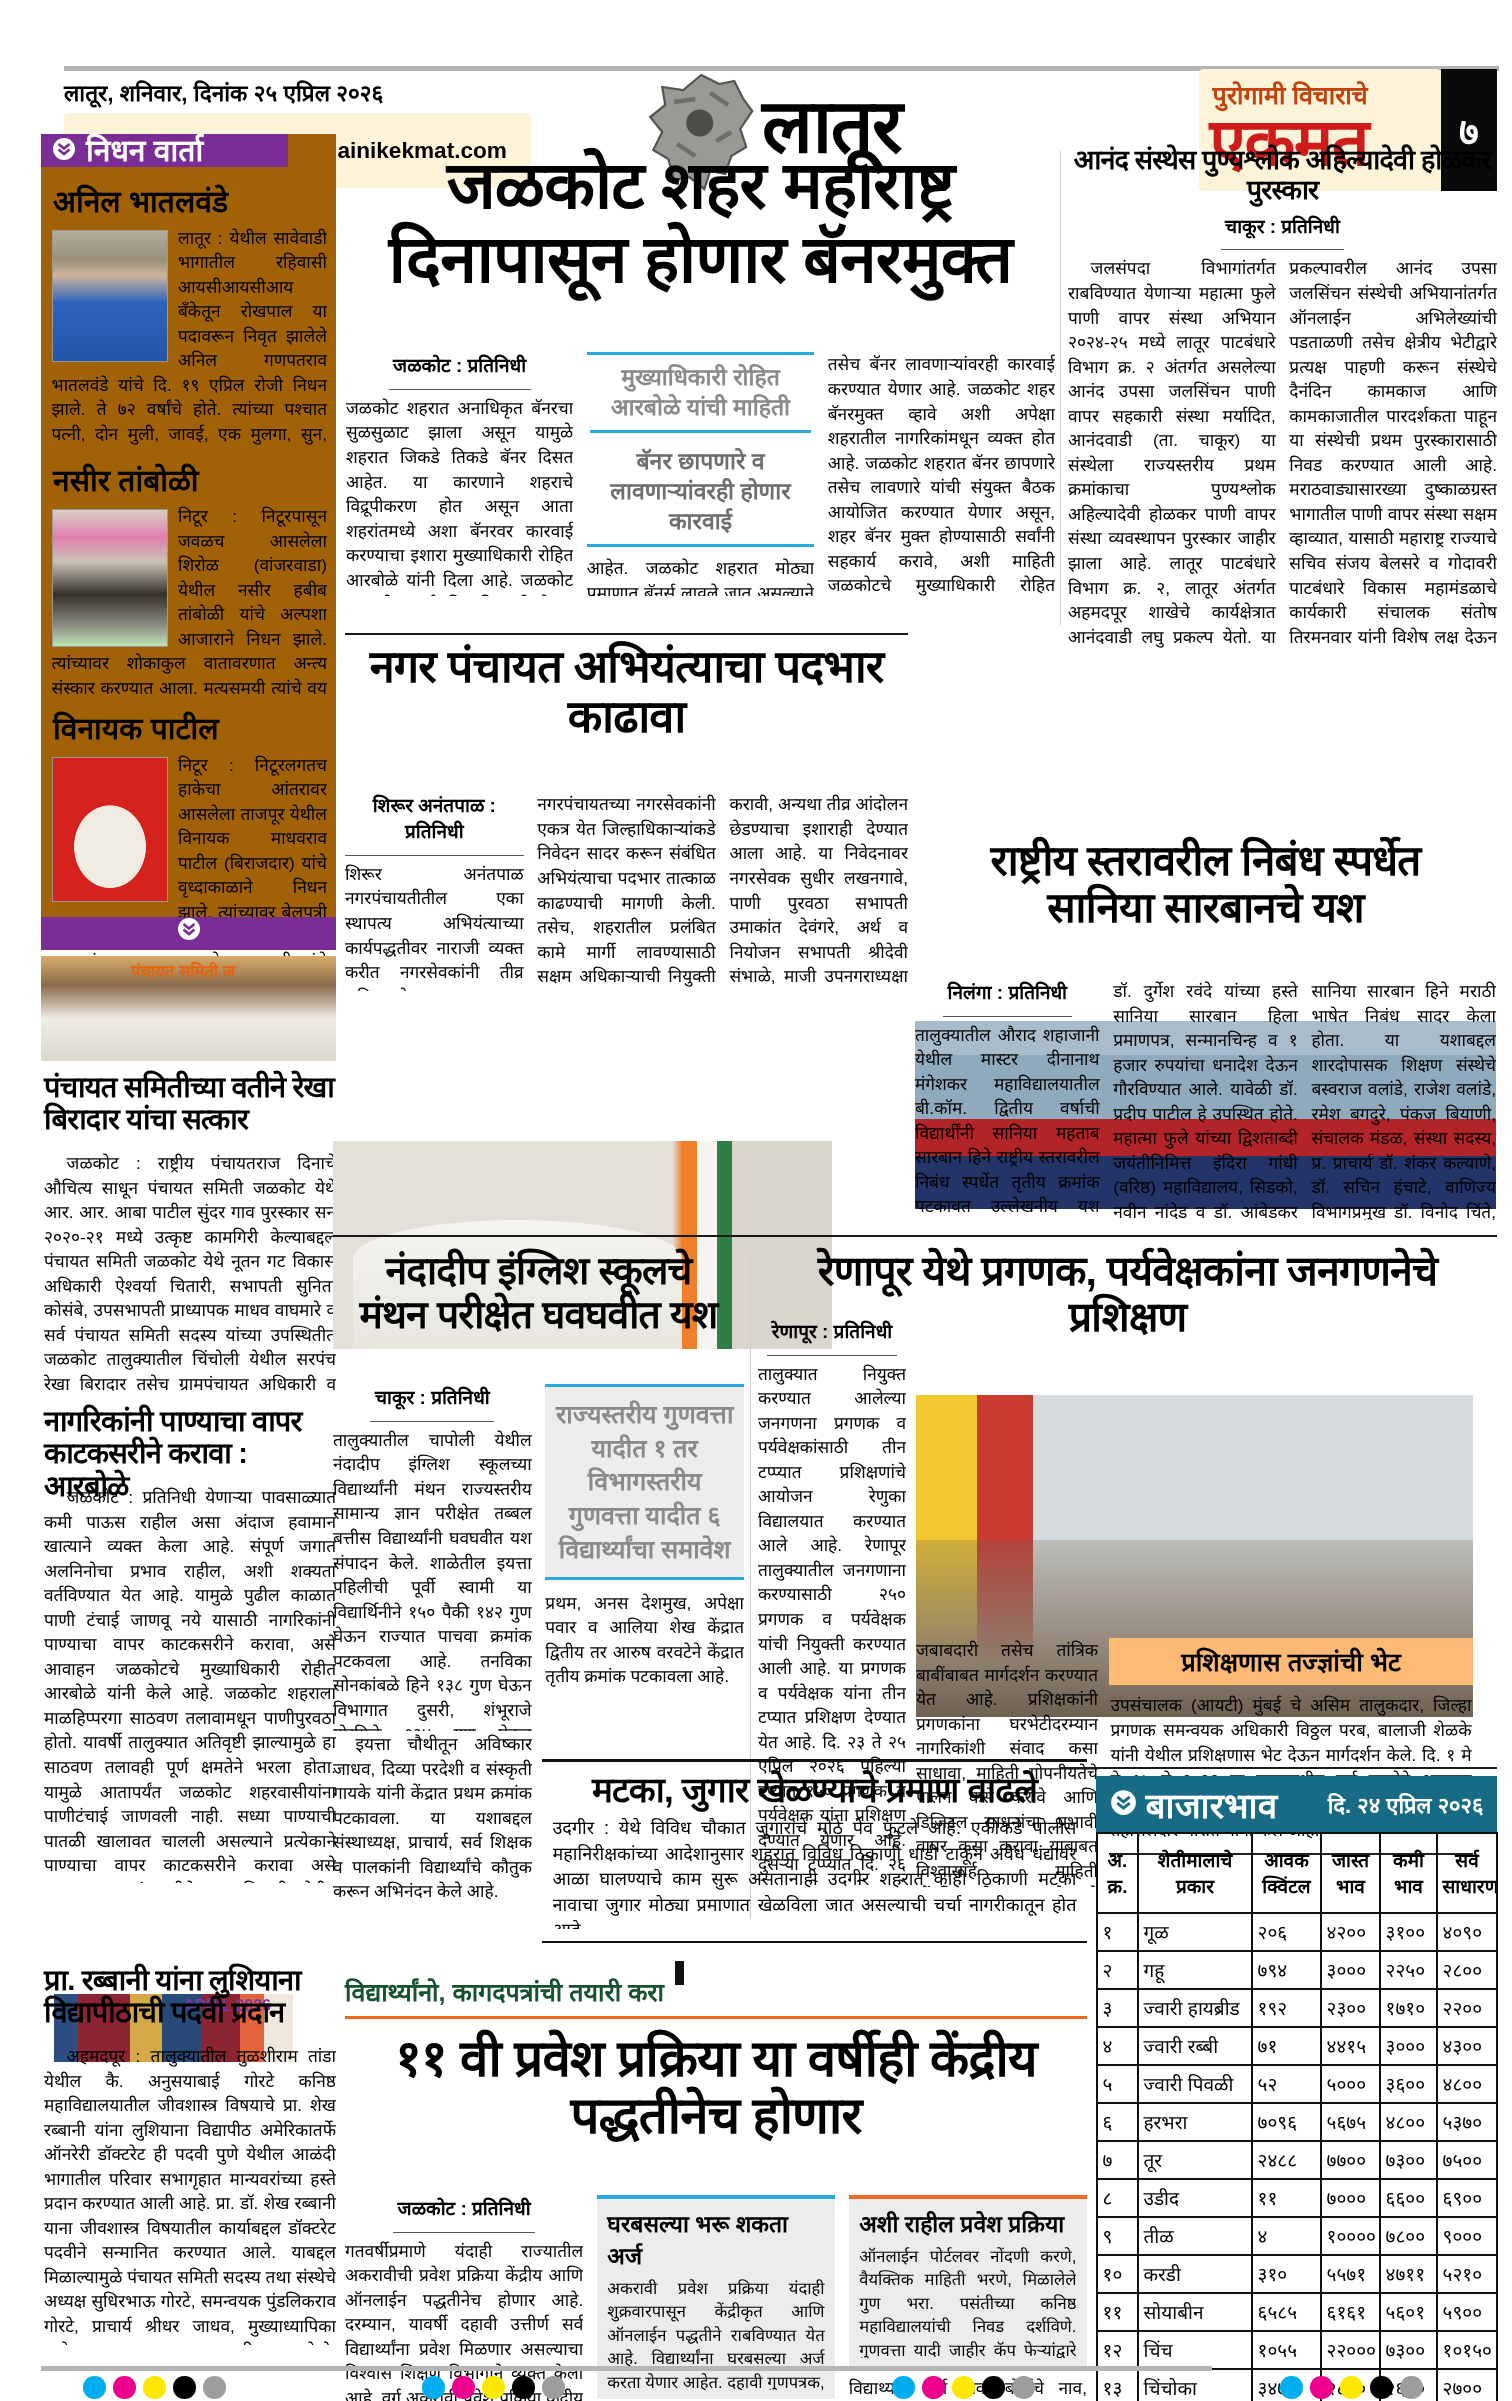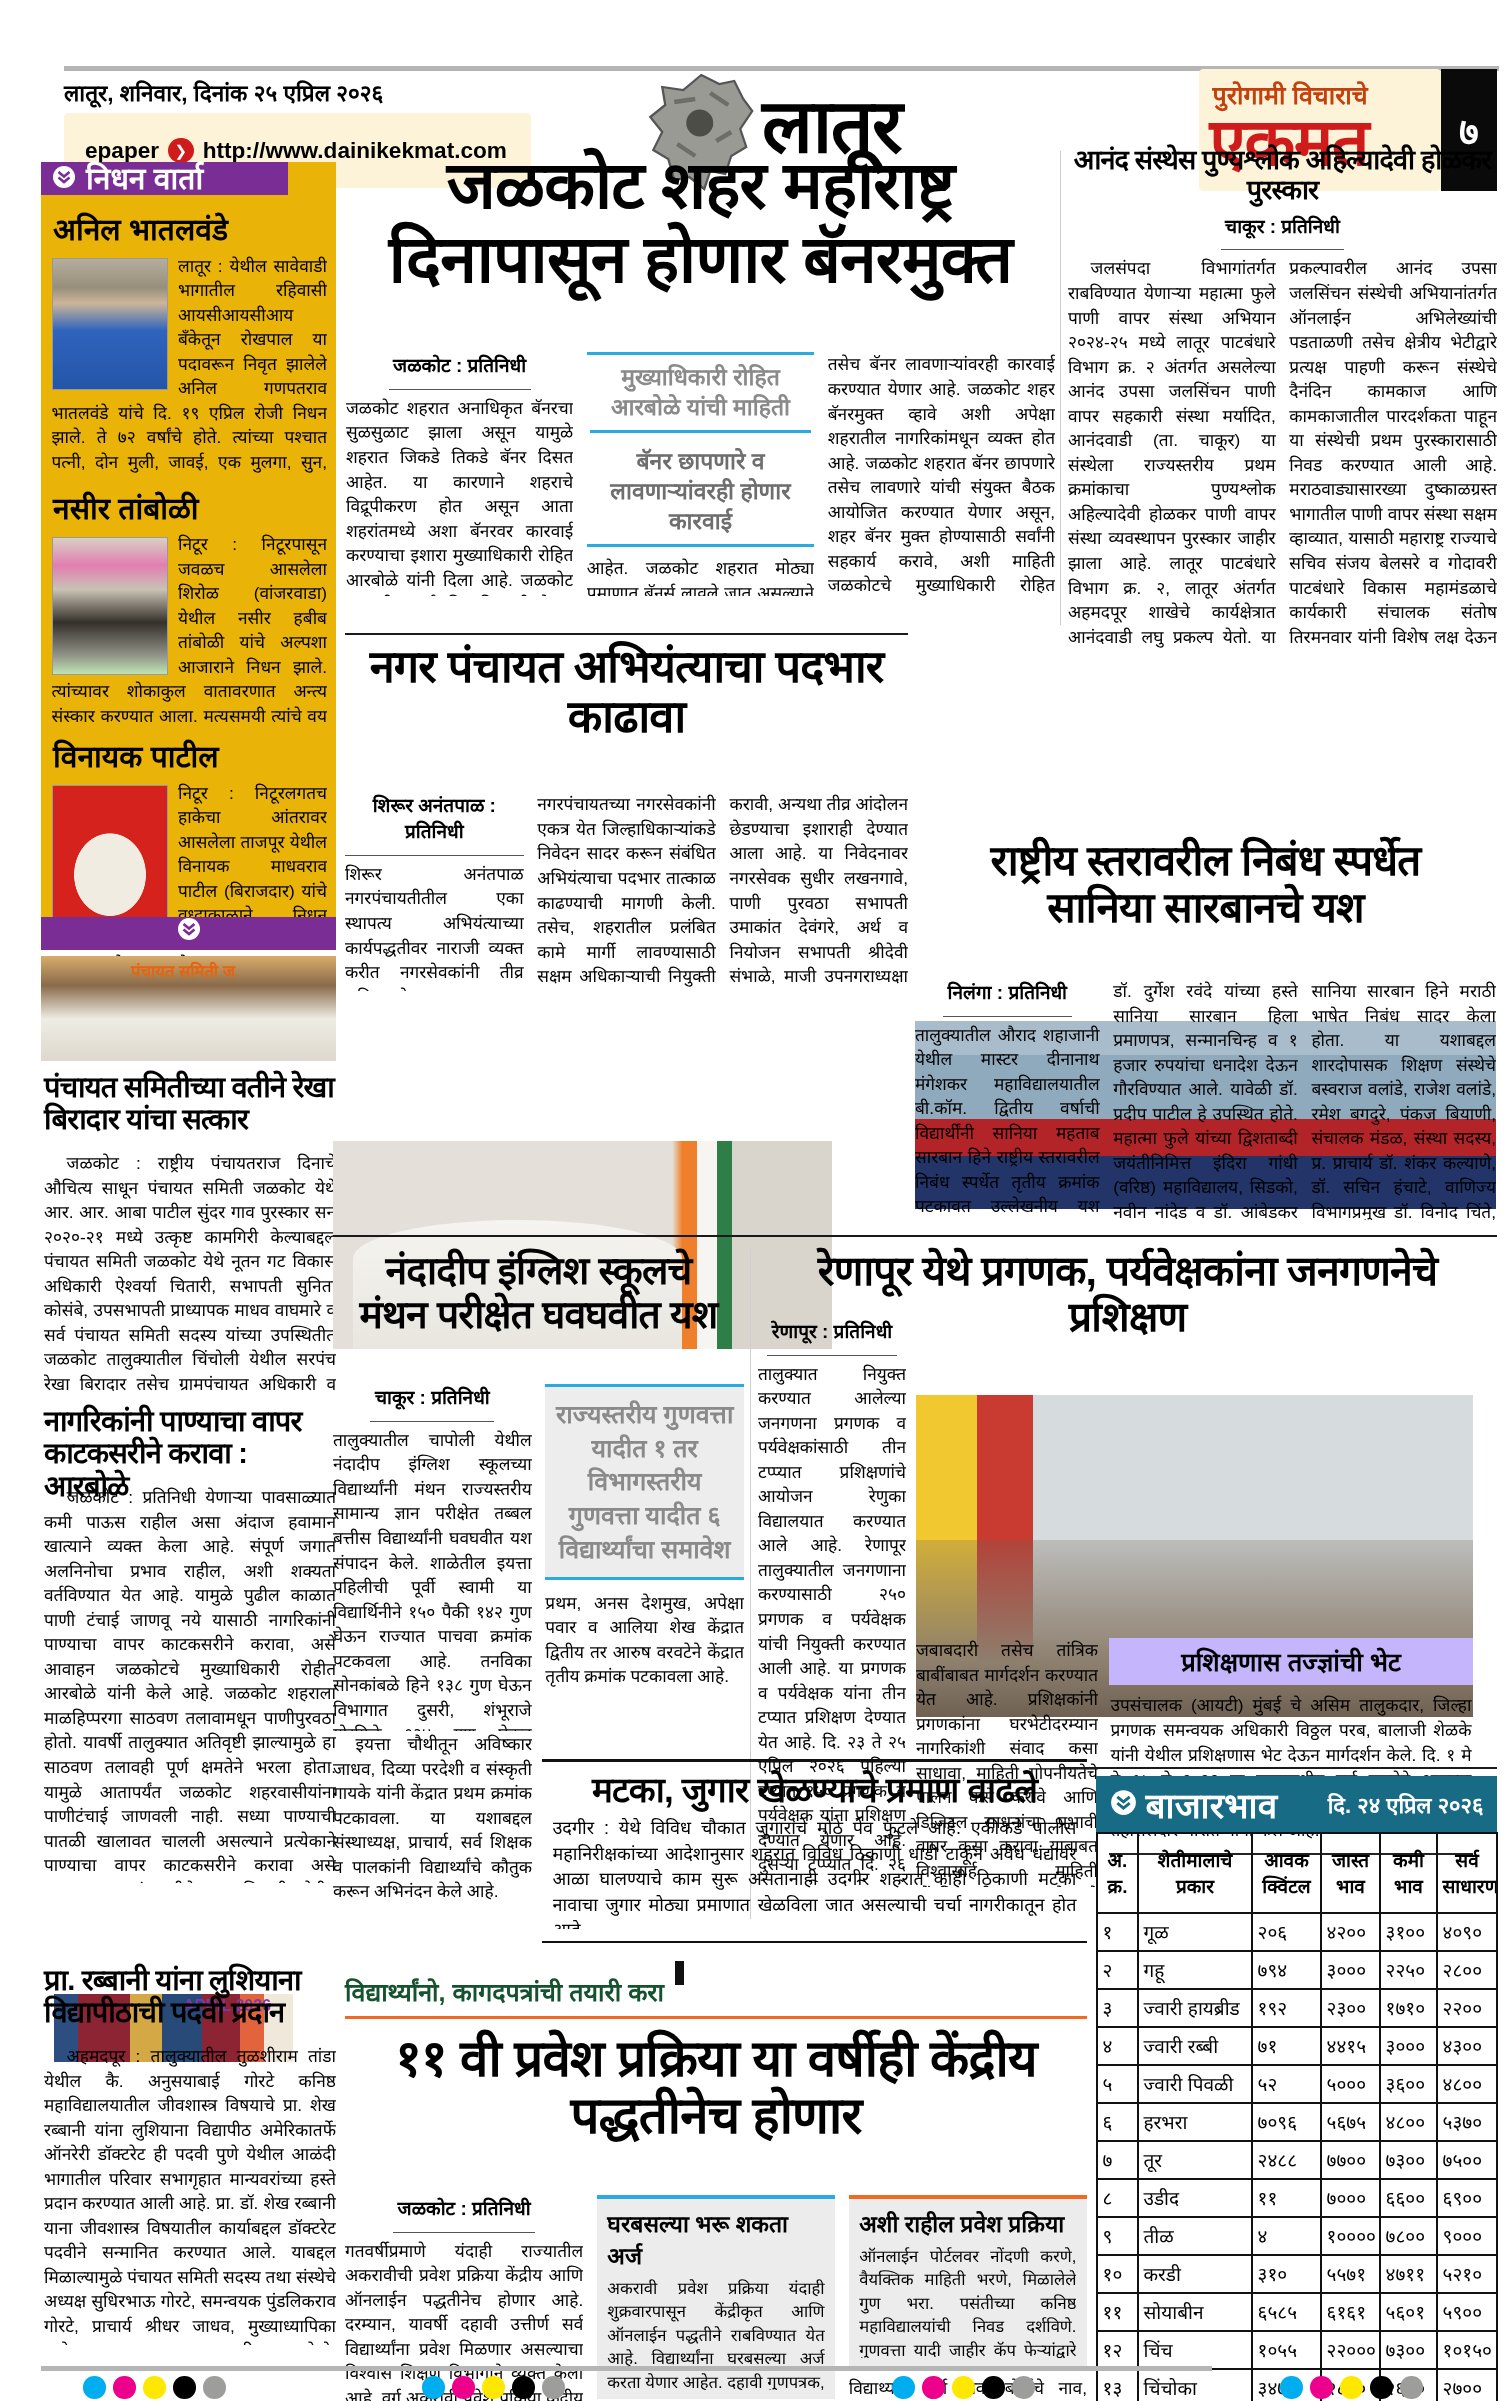--- a/index.html
+++ b/index.html
@@ -35,39 +35,39 @@
   .body .ind{text-indent:22.6px;display:block;}
   .cols{display:flex;gap:13.6px;}
   .col{flex:1;overflow:hidden;margin-top:36px;}
 
   .subbox{border-top:3.8px solid #29aae1;border-bottom:3.8px solid #29aae1;color:#8a8a8a;font-weight:bold;
           text-align:center;font-size:23px;line-height:1.3;padding:7.5px 3px;margin-bottom:9px;}
   .subbox .s2{display:block;color:#6e6e6e;border-top:3px solid #29aae1;margin-top:7.5px;padding-top:14px;}
   .graysub{border-top:3.8px solid #29aae1;border-bottom:3.8px solid #29aae1;background:#ededed;color:#8a8a8a;
            font-weight:bold;text-align:center;font-size:25px;line-height:1.35;padding:10.5px 4.5px;margin-bottom:10.5px;}
 
-  .obit-panel{background:#eab308;padding:0 0 7.5px 0;margin-top:28px;}
+  .obit-panel{background:#a16207;padding:0 0 7.5px 0;}
   .obit-name{font-size:30px;font-weight:bold;margin:18px 9px 7.5px 12px;line-height:1.1;}
   .obit-body{margin:0 9px 4.5px 10.5px;}
   .ph{float:left;margin:4.5px 10.5px 3px 0;border:0.8px solid #999;}
 
   .photo{background:#cfcac2;position:relative;overflow:hidden;}
   .ph-anil{background:linear-gradient(180deg,#b6ae9c 0%,#978f7c 22%,#cdb59a 34%,#2f64bd 55%,#2455a8 100%);}
   .ph-nasir{background:linear-gradient(180deg,#d8d0c4 0%,#e27eb0 20%,#c9c2b4 38%,#35302a 62%,#8c8d83 85%,#bfe3b4 100%);}
   .ph-vinayak{background:radial-gradient(ellipse 60% 55% at 50% 62%,#f1ece1 0 52%,rgba(0,0,0,0) 53%),#d5221c;}
   .ph-award{background:linear-gradient(180deg,#d8ad6a 0%,#8a6a4a 28%,#efece4 60%,#ddd8cd 100%);}
   .ph-grad{background:linear-gradient(90deg,#2c4e80 0 10%,#8c2433 10% 32%,#d3a845 32% 45%,#274a78 45% 62%,#8c2433 62% 78%,#e2633c 78% 88%,#f0e8da 88% 100%);}
   .ph-nagar{background:linear-gradient(90deg,#e4dfd8 0 68%,#ef7f2a 70% 73%,#f6f5f1 73% 77%,#2f7d47 77% 80%,#d9d4cc 80% 100%),#ddd8d0;}
   .ph-nagar::after{content:"";position:absolute;left:4%;bottom:0;width:66%;height:62%;background:linear-gradient(180deg,#f5f4f0,#e8e6df);border-radius:50% 50% 0 0/30% 30% 0 0;}
   .ph-saniya{background:linear-gradient(180deg,#a9bccB 0 18%,#8fa9bd 18% 52%,#b32428 52% 72%,#223468 72% 100%);}
   .ph-class{background:linear-gradient(90deg,#f2c830 0 11%,#c93a31 11% 21%,#d6dcdd 21% 100%);}
   .ph-class::after{content:"";position:absolute;left:0;bottom:0;width:100%;height:55%;background:linear-gradient(180deg,rgba(110,96,84,.25),#8d7f6e 70%,#6f6152);}
   .ovl{position:absolute;font-weight:bold;}
 
-  .yellowbar{background:#c4b5fd;text-align:center;font-weight:bold;font-size:25.6px;padding:6px 16px;}
+  .yellowbar{background:#fdba74;text-align:center;font-weight:bold;font-size:25.6px;padding:6px 16px;}
   .capbody{font-size:17.3px;line-height:1.45;text-align:justify;border-bottom:2.3px solid #222;padding:7.5px 1.5px 10.5px 1.5px;}
 
   .matka{border-top:3px solid #111;border-bottom:2.3px solid #111;padding:7.5px 10.5px 12px 10.5px;}
 
   .kicker{font-size:25px;font-weight:bold;display:flex;align-items:center;gap:10.5px;}
   .kick1{color:#14532d;margin-top:36px;}
   .kdiv{width:9px;height:24px;background:#111;display:inline-block;}
   .kick2{color:#8a8a8a;}
   .orangerule{background:#f26a21;height:3.8px;}
   .graybox{background:#ececec;padding:7.5px 10.5px 9px 10.5px;margin-bottom:9px;}

